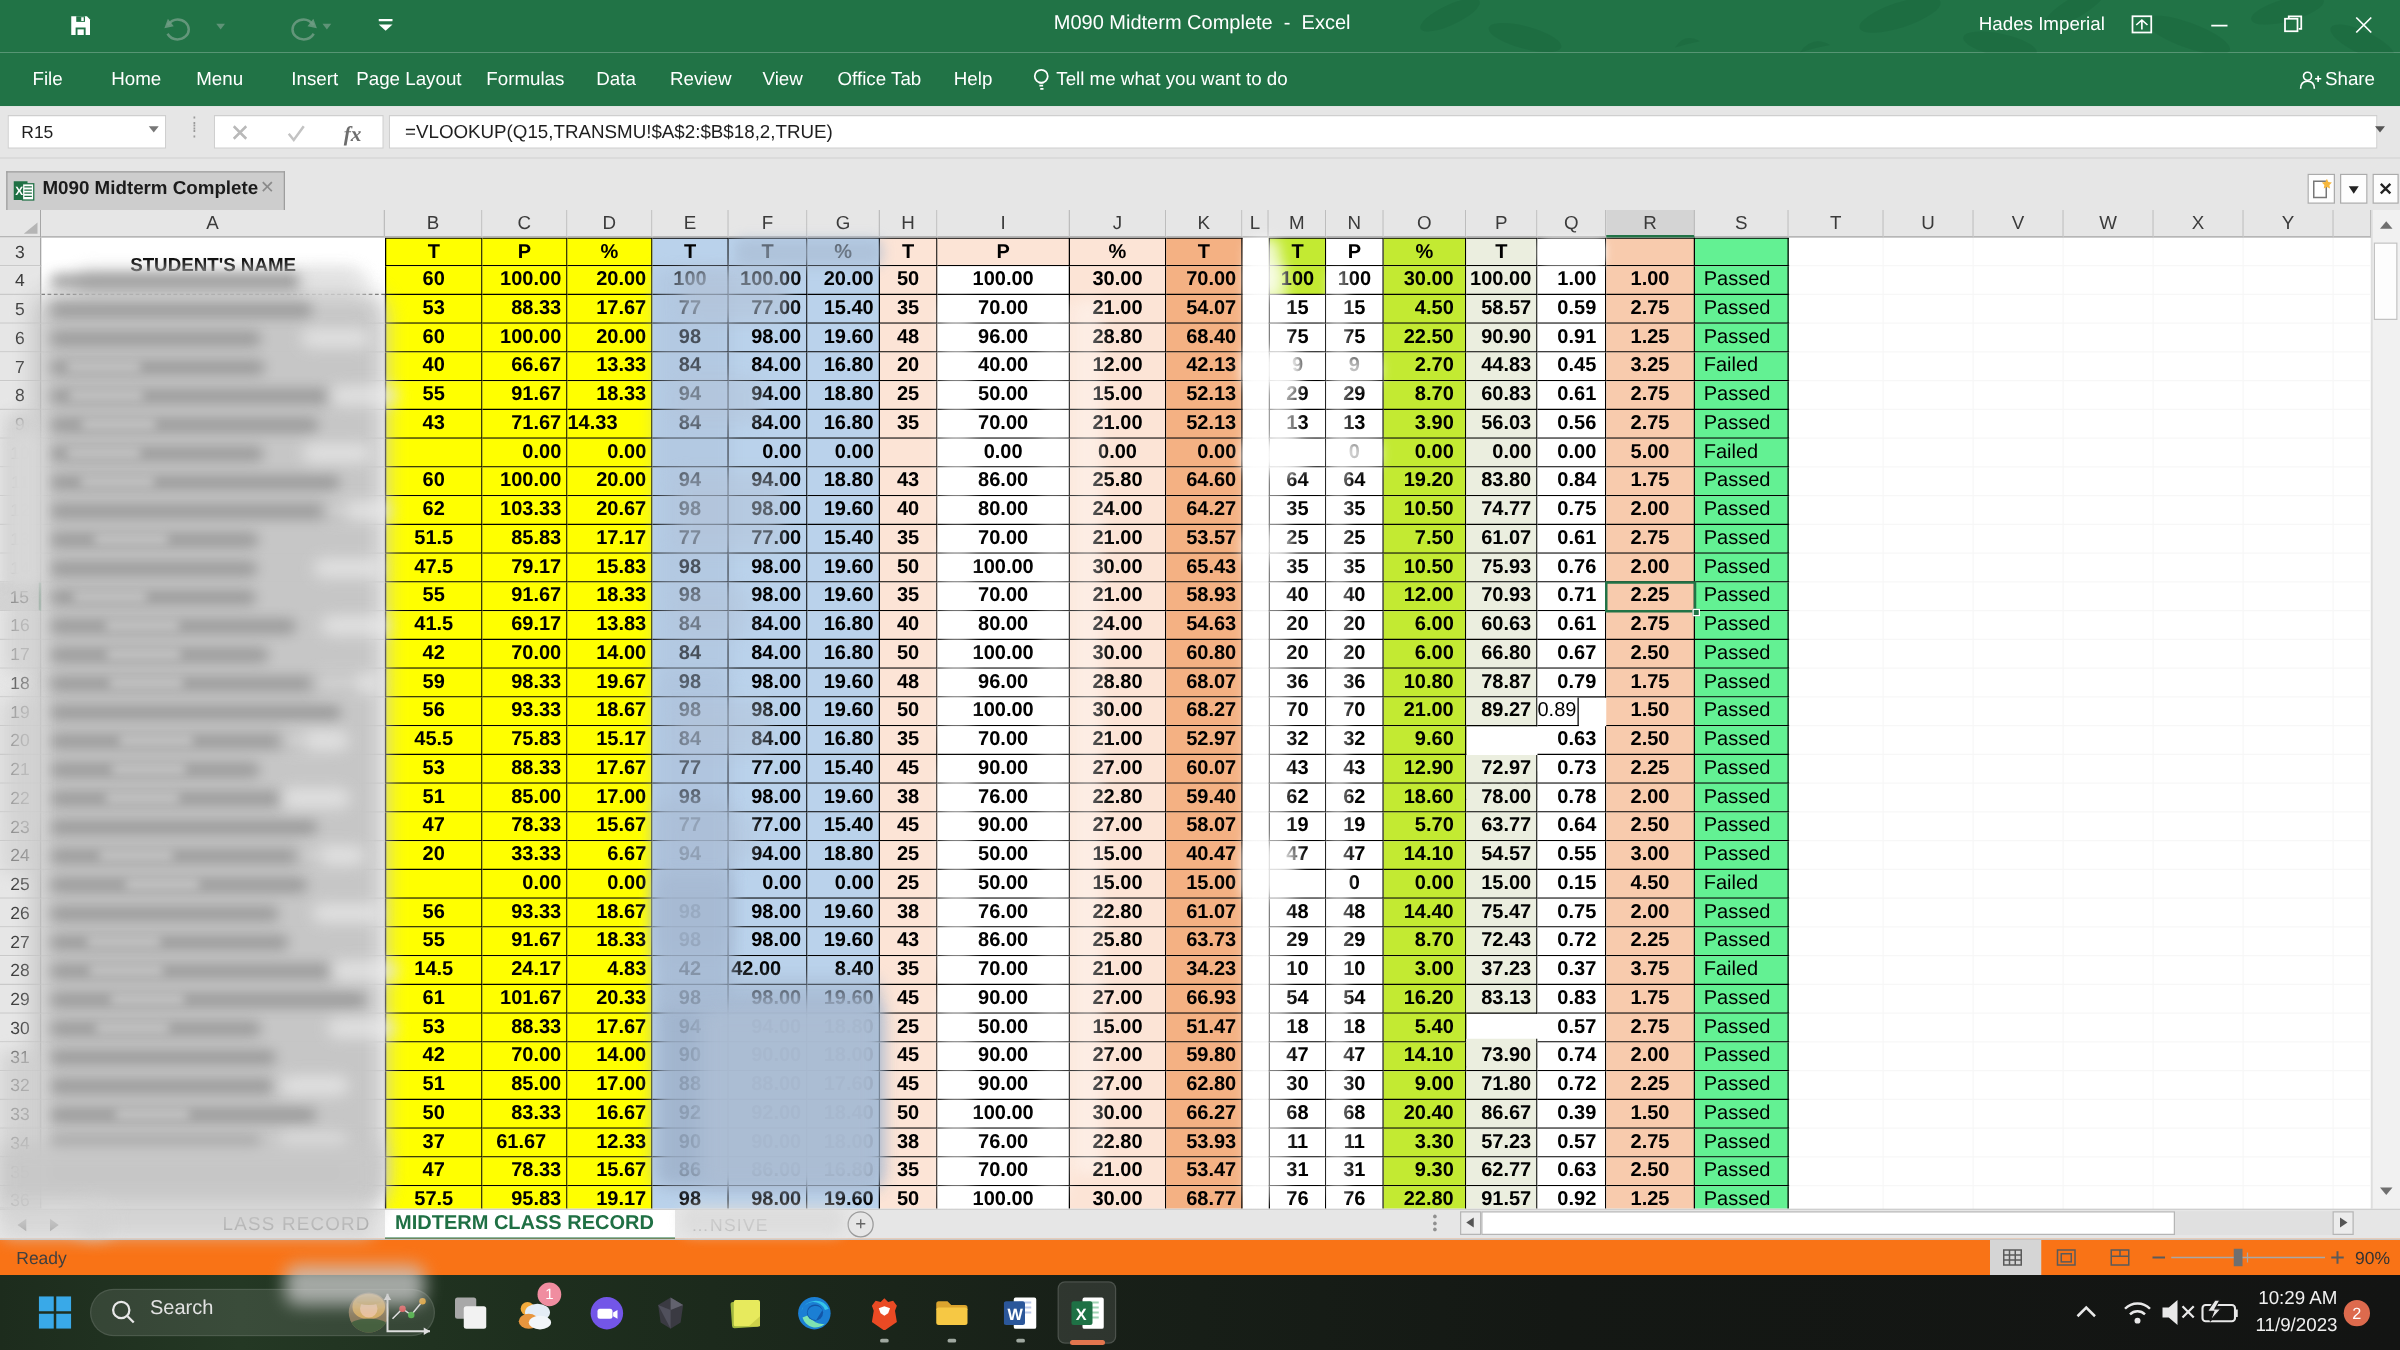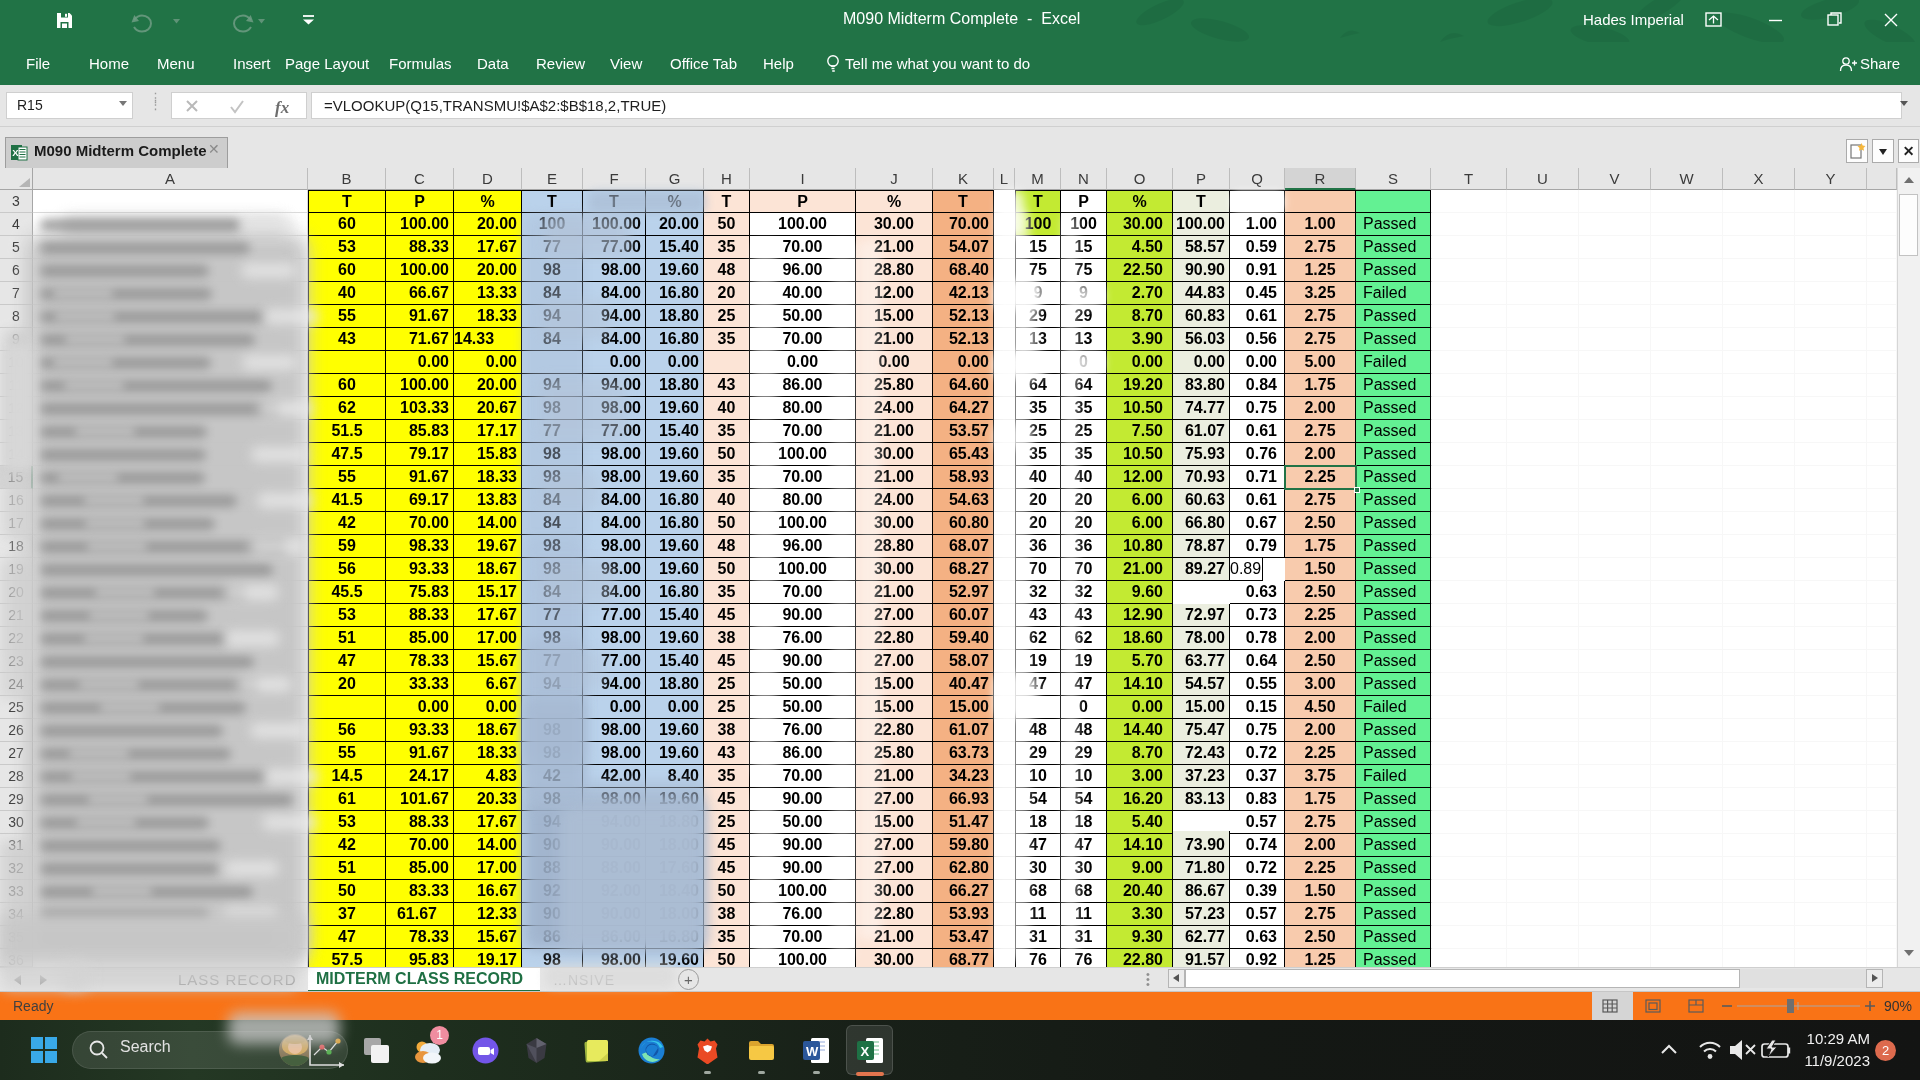--- a/index.html
+++ b/index.html
@@ -256,20 +256,21 @@
 <div style="position:absolute;left:33px;top:902px;width:275px;height:1px;background:#d9d9d9"></div>
 <div style="position:absolute;left:1431px;top:902px;width:466px;height:1px;background:#d9d9d9"></div>
 <div style="position:absolute;left:994px;top:902px;width:21px;height:1px;background:#e3e3e3"></div>
 <div style="position:absolute;left:33px;top:925px;width:275px;height:1px;background:#d9d9d9"></div>
 <div style="position:absolute;left:1431px;top:925px;width:466px;height:1px;background:#d9d9d9"></div>
 <div style="position:absolute;left:994px;top:925px;width:21px;height:1px;background:#e3e3e3"></div>
 <div style="position:absolute;left:33px;top:948px;width:275px;height:1px;background:#d9d9d9"></div>
 <div style="position:absolute;left:1431px;top:948px;width:466px;height:1px;background:#d9d9d9"></div>
 <div style="position:absolute;left:994px;top:948px;width:21px;height:1px;background:#e3e3e3"></div>
 
+  <div style="position:absolute;left:33px;top:190px;width:275px;height:46px;background:#fff;border-bottom:1px dashed #555;font-weight:700;font-size:15px;text-align:center;line-height:46px;">STUDENT'S NAME</div>
   <div class="cl" style="left:308px;top:190px;width:78px;height:23px;background:#ffff00;text-align:center;font-weight:700;border-top:1px solid #000;border-left:1px solid #000;">T</div>
 <div class="cl" style="left:386px;top:190px;width:68px;height:23px;background:#ffff00;text-align:center;font-weight:700;border-top:1px solid #000;">P</div>
 <div class="cl" style="left:454px;top:190px;width:68px;height:23px;background:#ffff00;text-align:center;font-weight:700;border-top:1px solid #000;">%</div>
 <div class="cl" style="left:522px;top:190px;width:61px;height:23px;background:#bad2eb;text-align:center;font-weight:700;border-top:1px solid #000;">T</div>
 <div class="cl" style="left:583px;top:190px;width:63px;height:23px;background:#bad2eb;text-align:center;font-weight:700;border-top:1px solid #000;">T</div>
 <div class="cl" style="left:646px;top:190px;width:58px;height:23px;background:#bad2eb;text-align:center;font-weight:700;border-top:1px solid #000;">%</div>
 <div class="cl" style="left:704px;top:190px;width:46px;height:23px;background:#fce4d6;text-align:center;font-weight:700;border-top:1px solid #000;">T</div>
 <div class="cl" style="left:750px;top:190px;width:106px;height:23px;background:#fce4d6;text-align:center;font-weight:700;border-top:1px solid #000;">P</div>
 <div class="cl" style="left:856px;top:190px;width:77px;height:23px;background:#fce4d6;text-align:center;font-weight:700;border-top:1px solid #000;">%</div>
 <div class="cl" style="left:933px;top:190px;width:61px;height:23px;background:#f4b183;text-align:center;font-weight:700;border-top:1px solid #000;">T</div>
@@ -685,21 +686,21 @@
 <div class="cl" style="left:1061px;top:742px;width:46px;height:23px;background:#ffffff;text-align:center;font-weight:700;">29</div>
 <div class="cl" style="left:1107px;top:742px;width:66px;height:23px;background:#c3ea32;text-align:right;padding-right:9px;font-weight:700;">8.70</div>
 <div class="cl" style="left:1173px;top:742px;width:57px;height:23px;background:#ebeedf;text-align:right;padding-right:4px;font-weight:700;">72.43</div>
 <div class="cl" style="left:1230px;top:742px;width:55px;height:23px;background:#ffffff;text-align:right;padding-right:7px;font-weight:700;">0.72</div>
 <div class="cl" style="left:1285px;top:742px;width:71px;height:23px;background:#f8cbad;text-align:center;font-weight:700;">2.25</div>
 <div class="cl" style="left:1356px;top:742px;width:75px;height:23px;background:#63f193;text-align:left;padding-left:7px;font-weight:400;">Passed</div>
 <div class="cl" style="left:308px;top:765px;width:78px;height:23px;background:#ffff00;text-align:center;font-weight:700;border-left:1px solid #000;">14.5</div>
 <div class="cl" style="left:386px;top:765px;width:68px;height:23px;background:#ffff00;text-align:right;padding-right:4px;font-weight:700;">24.17</div>
 <div class="cl" style="left:454px;top:765px;width:68px;height:23px;background:#ffff00;text-align:right;padding-right:4px;font-weight:700;">4.83</div>
 <div class="cl" style="left:522px;top:765px;width:61px;height:23px;background:#bad2eb;text-align:center;font-weight:700;">42</div>
-<div class="cl" style="left:583px;top:765px;width:63px;height:23px;background:#bad2eb;text-align:right;padding-right:4px;font-weight:700;">42.00</div>
+<div class="cl" style="left:583px;top:765px;width:63px;height:23px;background:#bad2eb;text-align:right;padding-right:20px;font-weight:700;">42.00</div>
 <div class="cl" style="left:646px;top:765px;width:58px;height:23px;background:#bad2eb;text-align:right;padding-right:4px;font-weight:700;">8.40</div>
 <div class="cl" style="left:704px;top:765px;width:46px;height:23px;background:#fce4d6;text-align:center;font-weight:700;">35</div>
 <div class="cl" style="left:750px;top:765px;width:106px;height:23px;background:#ffffff;text-align:center;font-weight:700;">70.00</div>
 <div class="cl" style="left:856px;top:765px;width:77px;height:23px;background:#fce4d6;text-align:center;font-weight:700;">21.00</div>
 <div class="cl" style="left:933px;top:765px;width:61px;height:23px;background:#f4b183;text-align:right;padding-right:4px;font-weight:700;">34.23</div>
 <div class="cl" style="left:1015px;top:765px;width:46px;height:23px;background:#ffffff;text-align:center;font-weight:700;border-left:1px solid #000;">10</div>
 <div class="cl" style="left:1061px;top:765px;width:46px;height:23px;background:#ffffff;text-align:center;font-weight:700;">10</div>
 <div class="cl" style="left:1107px;top:765px;width:66px;height:23px;background:#c3ea32;text-align:right;padding-right:9px;font-weight:700;">3.00</div>
 <div class="cl" style="left:1173px;top:765px;width:57px;height:23px;background:#ebeedf;text-align:right;padding-right:4px;font-weight:700;">37.23</div>
 <div class="cl" style="left:1230px;top:765px;width:55px;height:23px;background:#ffffff;text-align:right;padding-right:7px;font-weight:700;">0.37</div>

